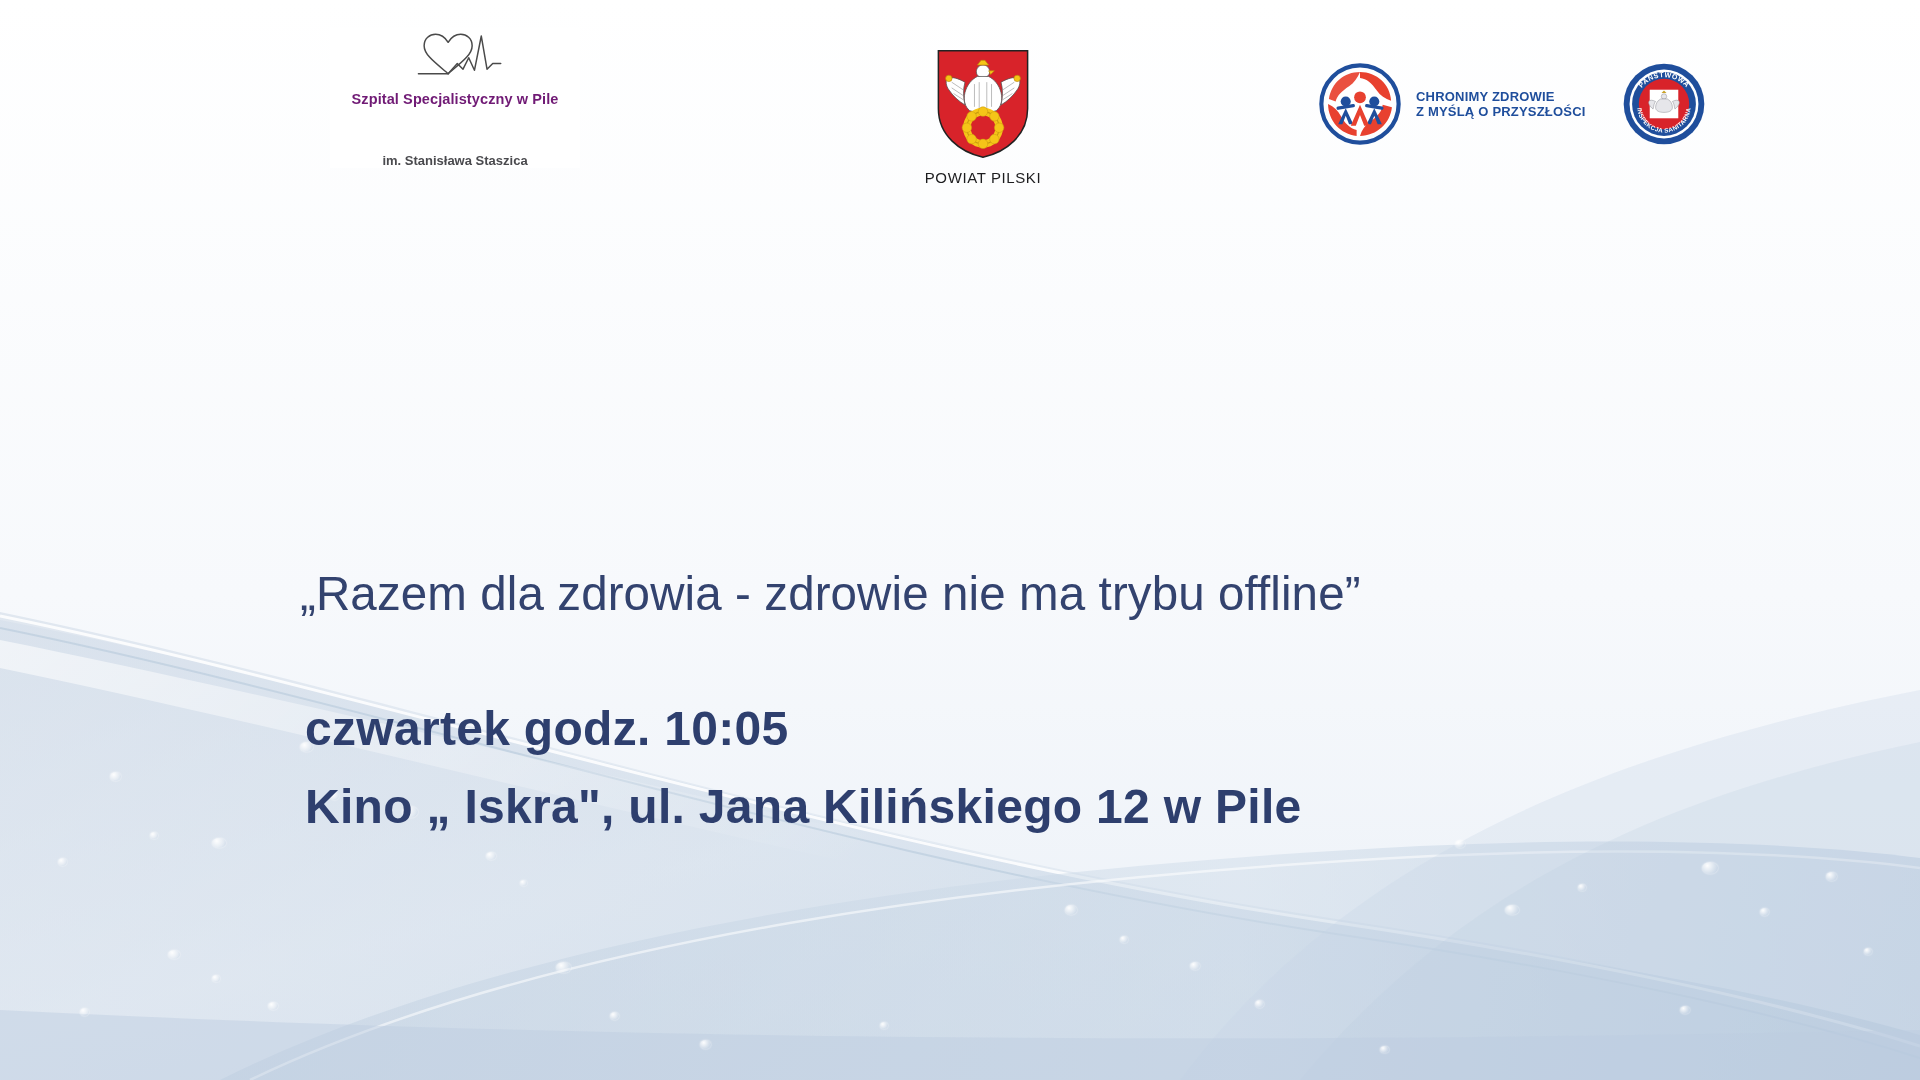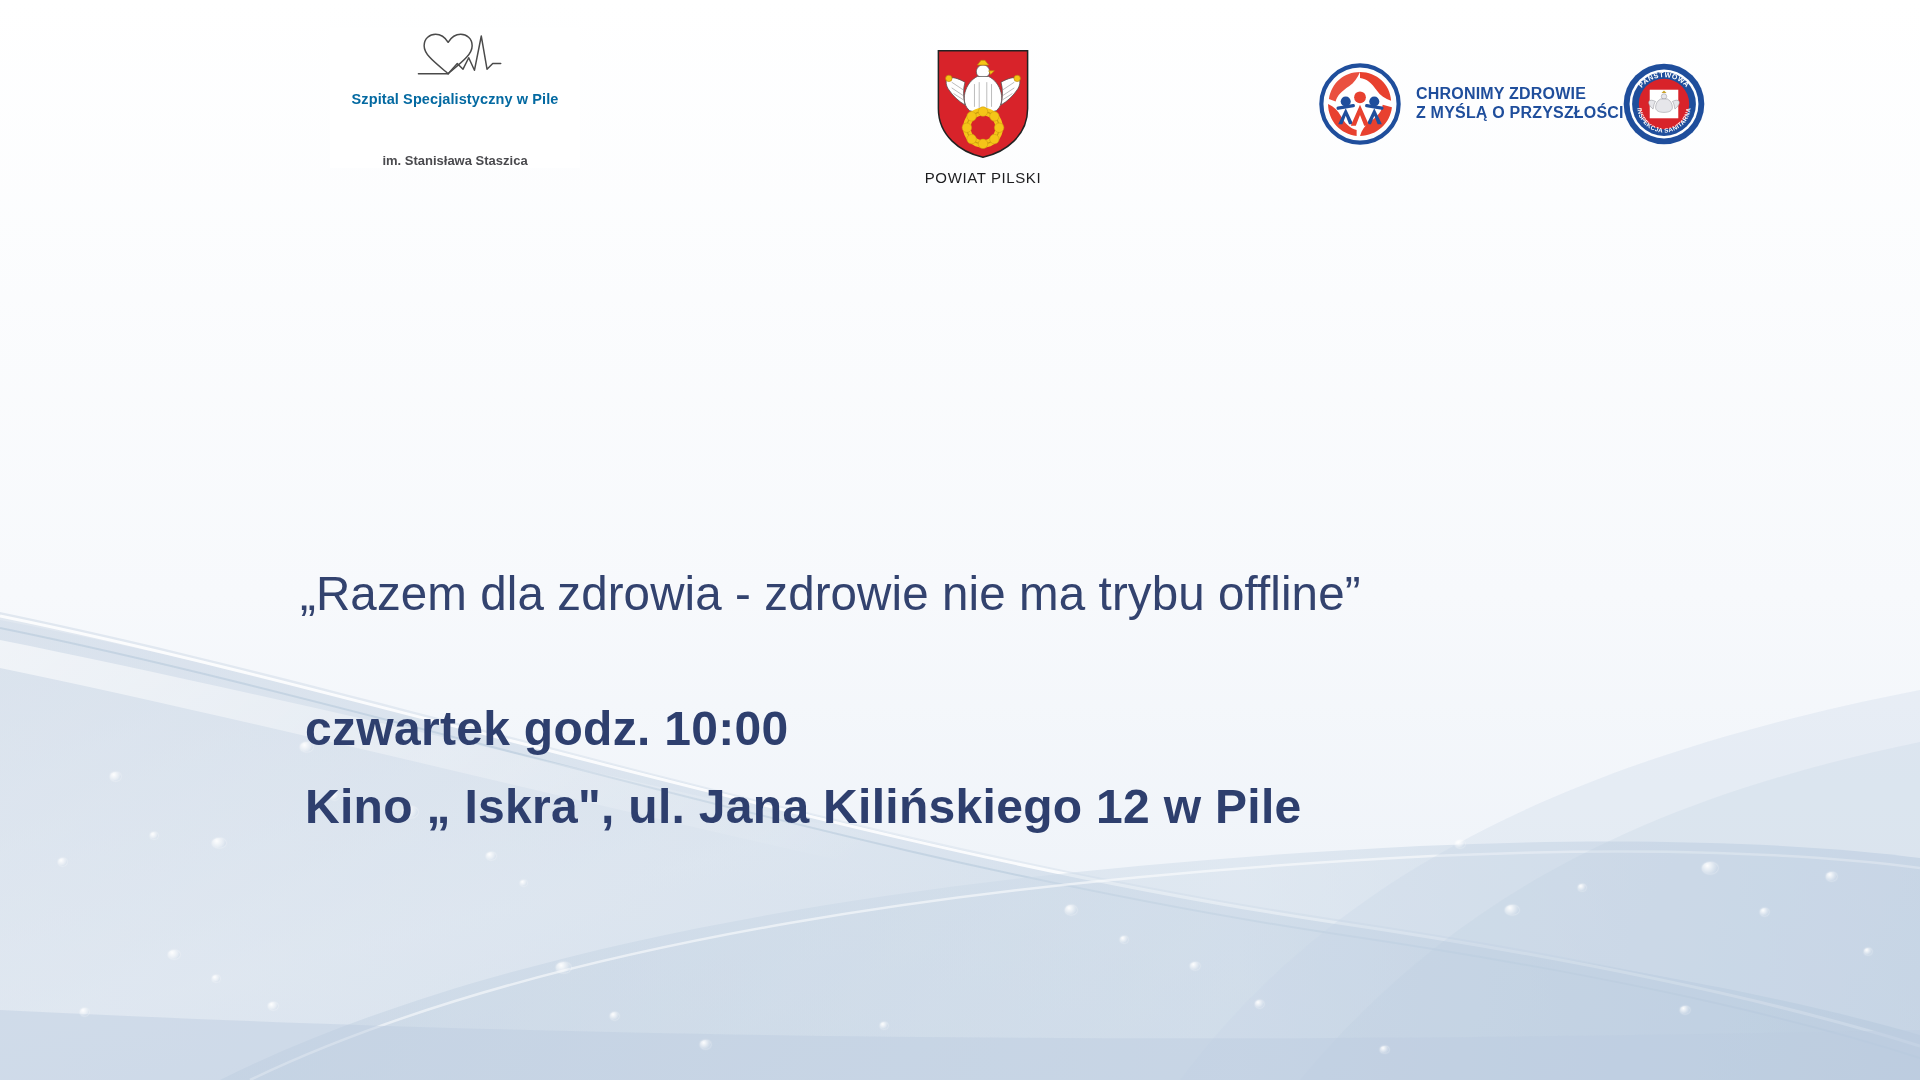--- a/index.html
+++ b/index.html
@@ -54,21 +54,21 @@
     background: #ffffff;
     display: flex;
     flex-direction: column;
     align-items: center;
     justify-content: center;
   }
   .hospital-mark { width: 120px; height: 60px; display: block; }
   .hospital-name {
     margin-top: 7px;
     font-size: 14.5px;
-    color: #0369a1;
+    color: #701a75;
     font-weight: 600;
     letter-spacing: 0.1px;
     text-align: center;
     line-height: 1.32;
     white-space: nowrap;
   }
   .hospital-sub {
     font-size: 13px;
     color: #4a4a4e;
     font-weight: 600;
@@ -104,21 +104,21 @@
     align-items: center;
     gap: 14px;
   }
   .chronimy-mark { width: 84px; height: 84px; display: block; }
   .chronimy-text {
     display: flex;
     flex-direction: column;
     line-height: 1.18;
   }
   .chronimy-line {
-    font-size: 16px;
+    font-size: 13px;
     font-weight: bold;
     color: #1f4e9c;
     letter-spacing: 0.2px;
     white-space: nowrap;
   }
 
   .logo-sanepid {
     position: absolute;
     left: 1622px;
     top: 62px;
@@ -403,18 +403,18 @@
       </svg>
     </div>
   </div>
 
   <div class="content">
 
 
     <div class="slogan">„Razem dla zdrowia - zdrowie nie ma trybu offline”</div>
 
     <div class="details">
-      <div class="detail-line">czwartek  godz. 10:00</div>
+      <div class="detail-line">czwartek  godz. 10:05</div>
       <div class="detail-line">Kino „ Iskra", ul. Jana Kilińskiego 12 w Pile</div>
     </div>
 
   </div>
 </div>
 
 </body></html>

